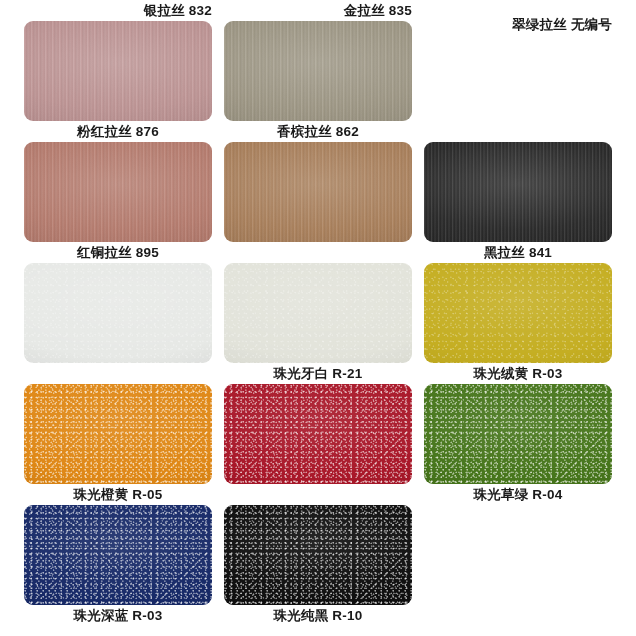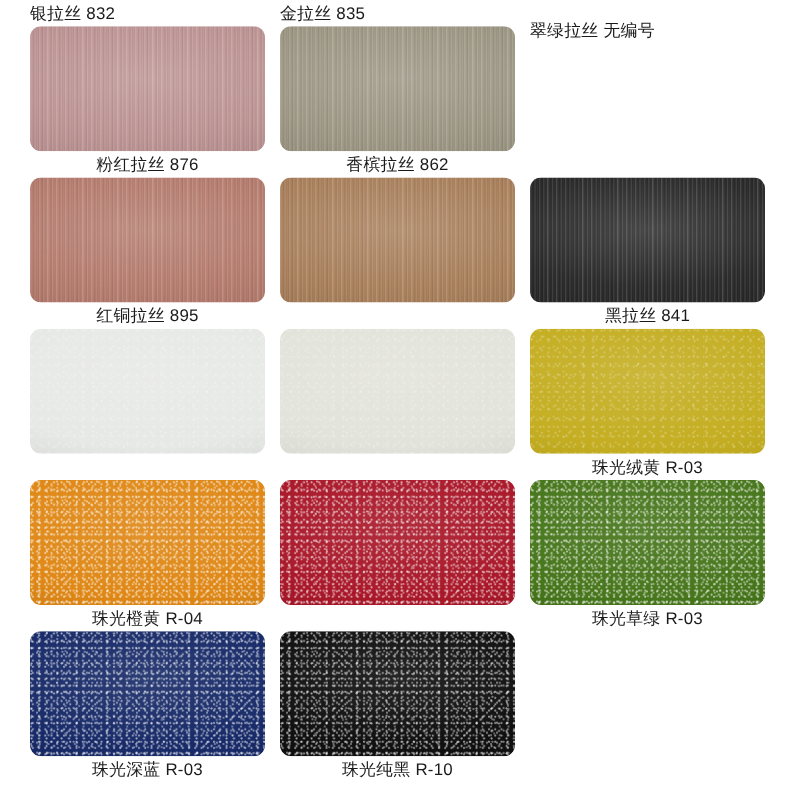--- a/index.html
+++ b/index.html
@@ -104,22 +104,22 @@
         rgba(0,0,0,.12) 100%);
     background-size:6px 6px,8px 8px,5px 5px,9px 9px,7px 7px,11px 11px,100% 100%;
   }
 
   .label{
     font-size:13.5px;
     line-height:21px;
     color:#1a1a1a;
     letter-spacing:.2px;
     white-space:nowrap;
-    text-align:left;
-    font-weight:400;
+    text-align:right;
+    font-weight:700;
   }
 </style>
 </head>
 <body>
 
 <div id="sheet">
 
   <div class="orphan-row" id="orphan-row">
       <div class="cell">
         <div class="label">银拉丝 832</div>
@@ -169,45 +169,46 @@
       <div class="row">
         <div class="cellwrap">
           <div class="swatch" style="background-color: rgb(231, 233, 230);">
             <div class="tex pearl"></div>
           </div>
         </div>
         <div class="cellwrap">
           <div class="swatch" style="background-color: rgb(226, 227, 218);">
             <div class="tex pearl"></div>
           </div>
+          <div class="label">珠光牙白 R-21</div>
         </div>
         <div class="cellwrap">
           <div class="swatch" style="background-color: rgb(196, 173, 30);">
             <div class="tex pearl"></div>
           </div>
           <div class="label">珠光绒黄 R-03</div>
         </div>
       </div>
       <div class="row">
         <div class="cellwrap">
           <div class="swatch" style="background-color: rgb(223, 134, 18);">
             <div class="tex sparkle"></div>
           </div>
-          <div class="label">珠光橙黄 R-04</div>
+          <div class="label">珠光橙黄 R-05</div>
         </div>
         <div class="cellwrap">
           <div class="swatch" style="background-color: rgb(168, 20, 38);">
             <div class="tex sparkle"></div>
           </div>
         </div>
         <div class="cellwrap">
           <div class="swatch" style="background-color: rgb(68, 116, 24);">
             <div class="tex sparkle"></div>
           </div>
-          <div class="label">珠光草绿 R-03</div>
+          <div class="label">珠光草绿 R-04</div>
         </div>
       </div>
       <div class="row">
         <div class="cellwrap">
           <div class="swatch" style="background-color: rgb(20, 39, 102);">
             <div class="tex sparkle"></div>
           </div>
           <div class="label">珠光深蓝 R-03</div>
         </div>
         <div class="cellwrap">

